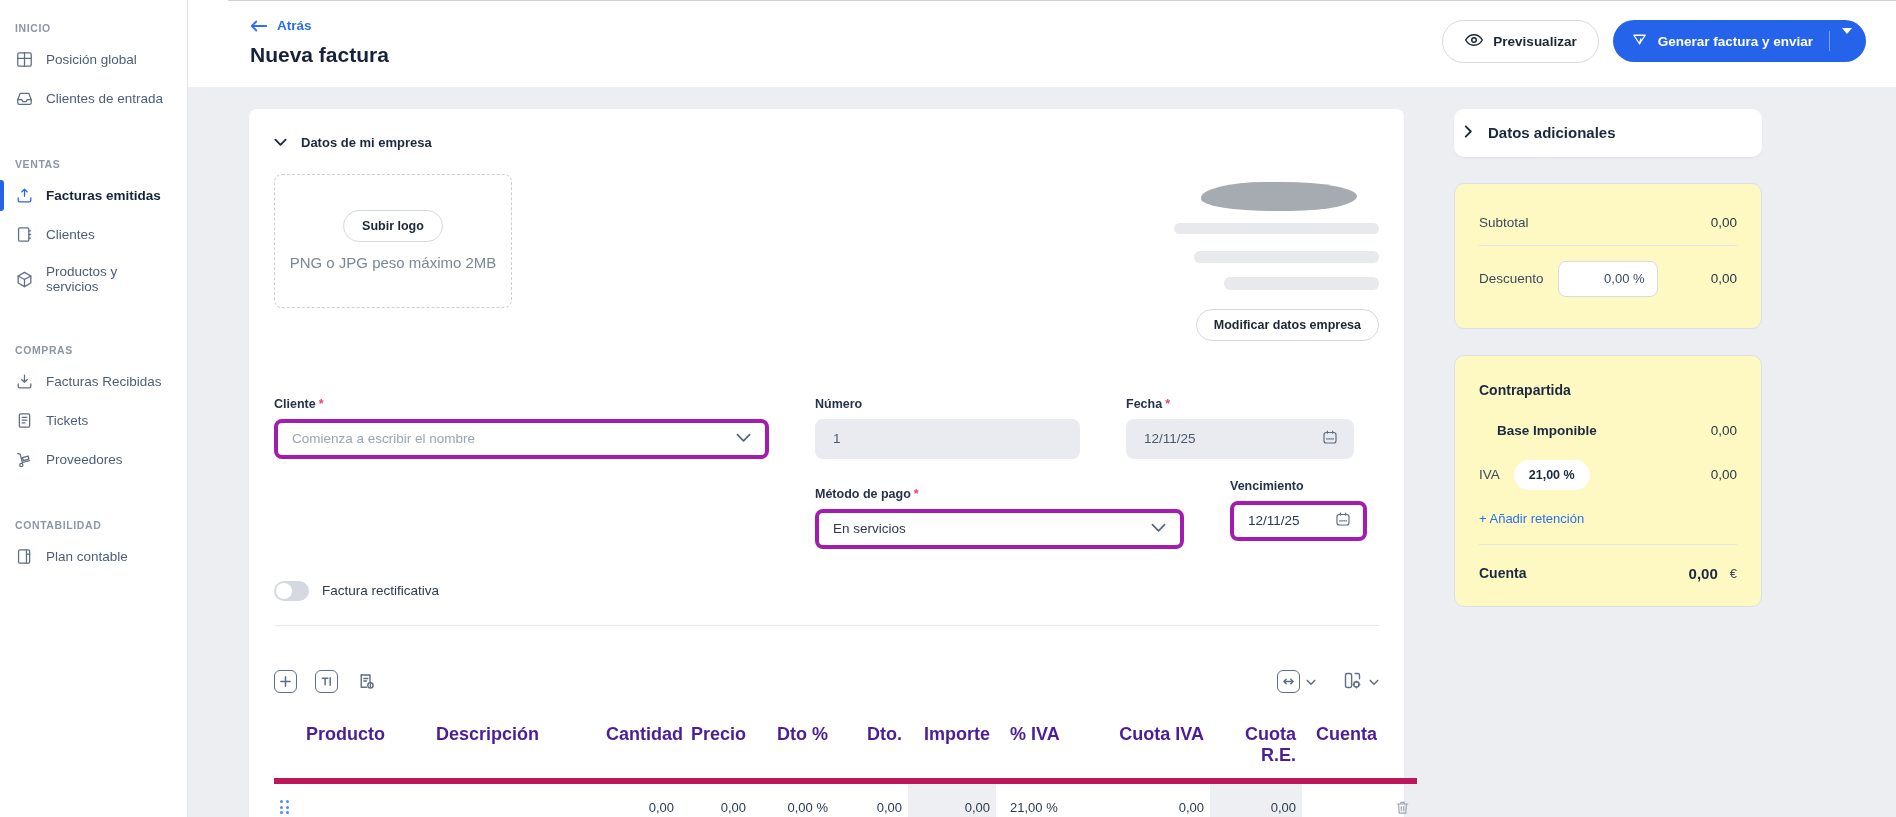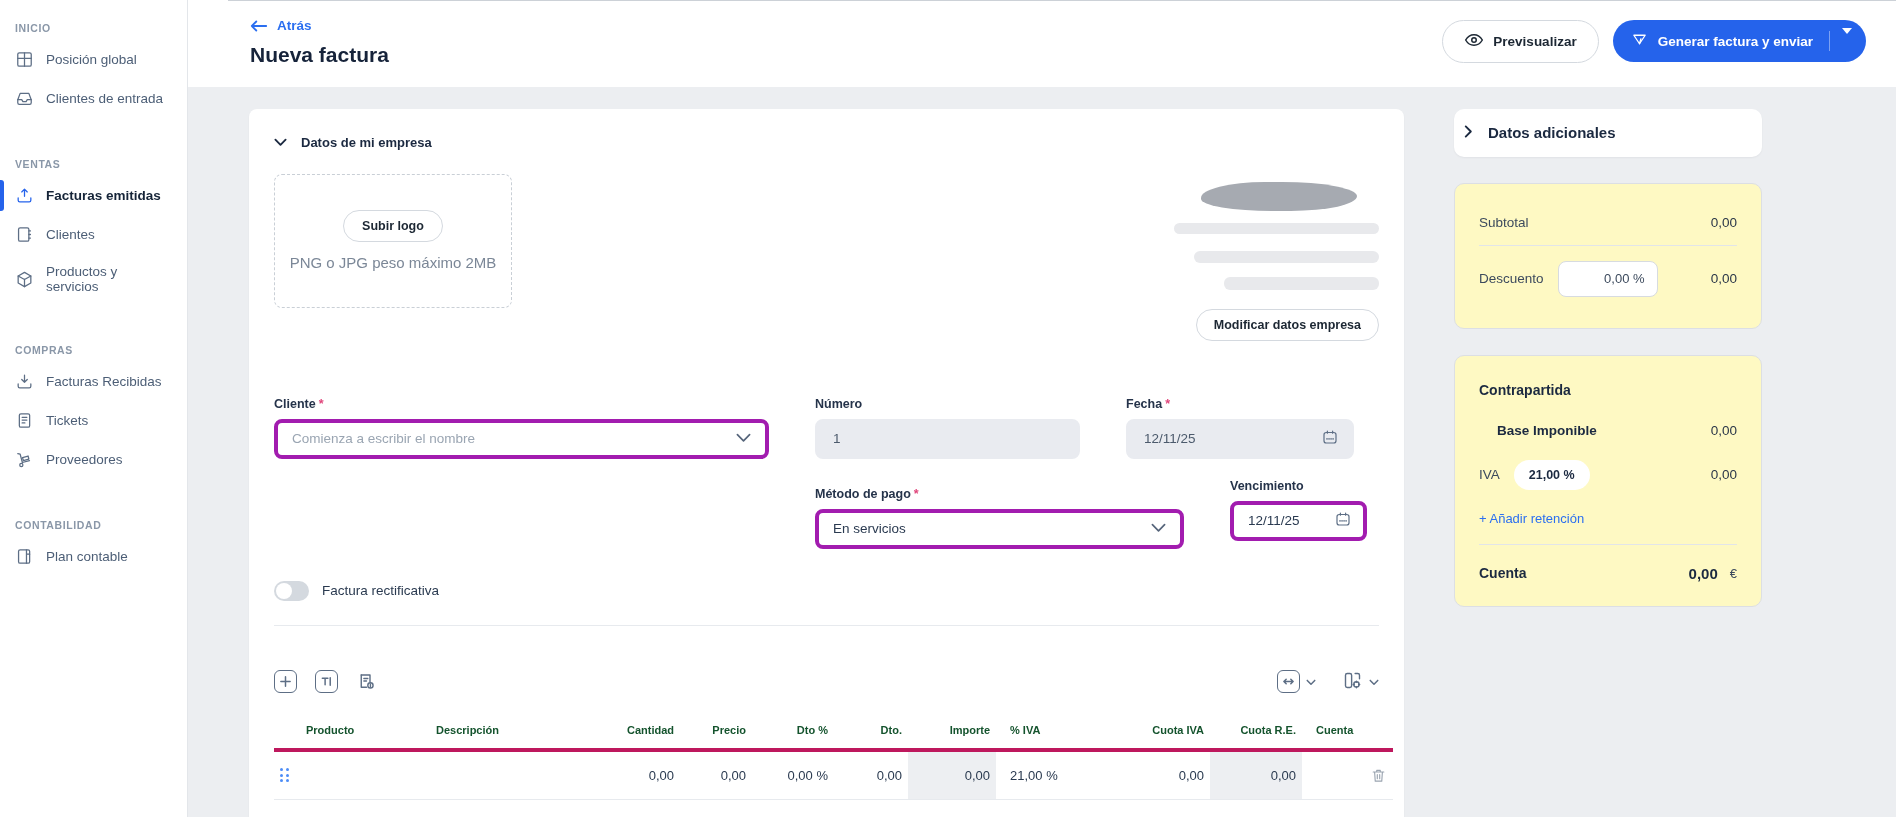--- a/index.html
+++ b/index.html
@@ -73,21 +73,21 @@
   .divider { height:1px; background:#e7eaee; margin-top:24px; }
 
   .table-toolbar { display:flex; align-items:center; margin-top:44px; }
   .tool-ic { width:23px; height:23px; border:1.5px solid #5d6e85; border-radius:6px; display:flex; align-items:center; justify-content:center; margin-right:18px; cursor:pointer; color:#5d6e85; }
   .tool-ic svg { stroke:#5d6e85; }
   .tool-ic.plain { border:none; width:auto; margin-right:18px; }
   .toolbar-right { margin-left:auto; display:flex; align-items:center; gap:26px; }
   .tool-combo { display:flex; align-items:center; gap:6px; cursor:pointer; }
 
   .items-grid { display:grid; grid-template-columns:26px 130px 170px 80px 72px 82px 74px 88px 104px 110px 92px 1fr 34px; margin-top:22px; }
-  .th { font-size:11px; font-weight:bold; color:#14532d; padding:8px 6px 12px; border-bottom:4px solid #be185d; }
+  .th { font-size:18px; font-weight:bold; color:#4c1d95; padding:8px 6px 12px; border-bottom:6px solid #be185d; }
   .td { font-size:13px; color:#2a3a50; padding:15px 6px; border-bottom:1px solid #e7eaee; display:flex; align-items:center; }
   .ta-r { justify-content:flex-end; text-align:right; }
   .th.ta-r { text-align:right; }
   .td.gray { background:#edeff2; }
   .drag-dots { display:grid; grid-template-columns:3px 3px; grid-auto-rows:3px; gap:2.5px; cursor:grab; }
   .drag-dots i { width:3px; height:3px; background:#4d8df7; border-radius:50%; }
   .trash { cursor:pointer; }
 
   .notes-box { margin-top:24px; border:1px solid #d9dde3; border-radius:10px; height:120px; background:#fff; }
 

